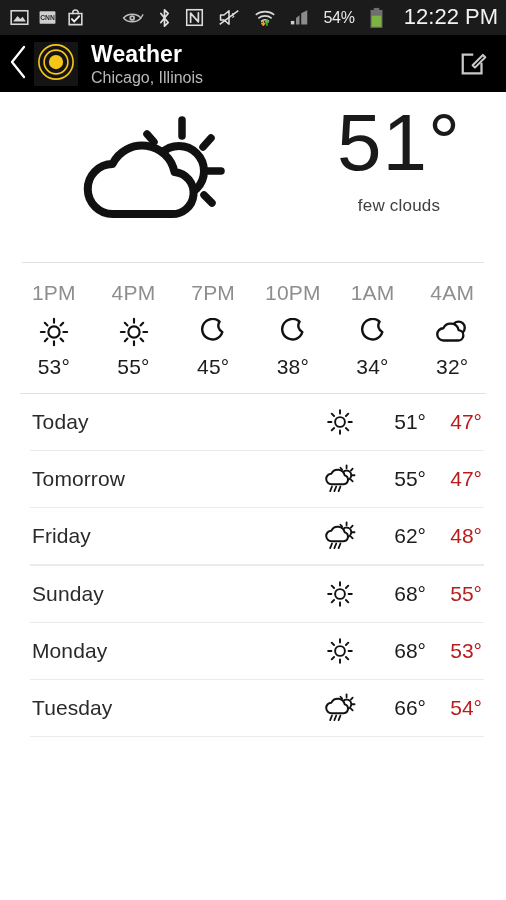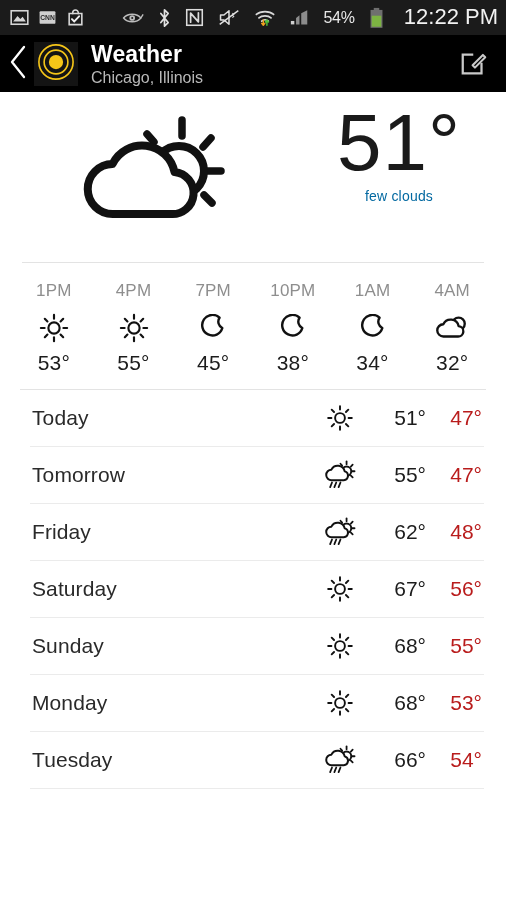--- a/index.html
+++ b/index.html
@@ -137,23 +137,23 @@
     box-sizing: border-box;
   }
   .hero-temp {
     font-size: 80px;
     color: #1a1a1a;
     line-height: 86px;
     font-weight: normal;
     letter-spacing: 1px;
   }
   .hero-desc {
-    font-size: 14px;
-    color: #0369a1;
-    margin-top: 2px;
+    font-size: 17px;
+    color: #404040;
+    margin-top: 10px;
     letter-spacing: 0.2px;
   }
 
   
   .divider {
     height: 1px;
     background: #e3e3e3;
     margin: 0 20px;
   }
   .divider.hourly-top { margin: 0 22px; }
@@ -164,21 +164,21 @@
     padding: 18px 14px 14px 14px;
     box-sizing: border-box;
   }
   .hour-col {
     flex: 1 1 0;
     display: flex;
     flex-direction: column;
     align-items: center;
   }
   .hour-label {
-    font-size: 17px;
+    font-size: 21px;
     color: #8e8e8e;
     letter-spacing: 0.2px;
   }
   .hour-icon {
     height: 34px;
     margin-top: 10px;
     display: flex;
     align-items: center;
     justify-content: center;
   }
@@ -547,40 +547,20 @@
           <line x1="13" y1="24" x2="11" y2="29"></line>
           <line x1="17.5" y1="24" x2="15.5" y2="29"></line>
         </g>
       </svg>
     </div>
     <div class="day-hi">62°</div>
     <div class="day-lo">48°</div>
   </div>
   <div class="row-sep"></div>
 
-  <div class="day-row">
-    <div class="day-name">Saturday</div>
-    <div class="day-icon">
-      <svg width="28" height="28" viewBox="0 0 32 32">
-        <circle cx="16" cy="16" r="5.6" fill="none" stroke="#111" stroke-width="2.2"></circle>
-        <g stroke="#111" stroke-width="2.2" stroke-linecap="round">
-          <line x1="16" y1="2.5" x2="16" y2="6.2"></line>
-            <line x1="16" y1="25.8" x2="16" y2="29.5"></line>
-          <line x1="2.5" y1="16" x2="6.2" y2="16"></line>
-            <line x1="25.8" y1="16" x2="29.5" y2="16"></line>
-          <line x1="6.5" y1="6.5" x2="9.2" y2="9.2"></line>
-            <line x1="22.8" y1="22.8" x2="25.5" y2="25.5"></line>
-          <line x1="25.5" y1="6.5" x2="22.8" y2="9.2"></line>
-            <line x1="9.2" y1="22.8" x2="6.5" y2="25.5"></line>
-        </g>
-      </svg>
-    </div>
-    <div class="day-hi">67°</div>
-    <div class="day-lo">56°</div>
-  </div>
   <div class="row-sep"></div>
 
   <div class="day-row">
     <div class="day-name">Sunday</div>
     <div class="day-icon">
       <svg width="28" height="28" viewBox="0 0 32 32">
         <circle cx="16" cy="16" r="5.6" fill="none" stroke="#111" stroke-width="2.2"></circle>
         <g stroke="#111" stroke-width="2.2" stroke-linecap="round">
           <line x1="16" y1="2.5" x2="16" y2="6.2"></line>
             <line x1="16" y1="25.8" x2="16" y2="29.5"></line>

